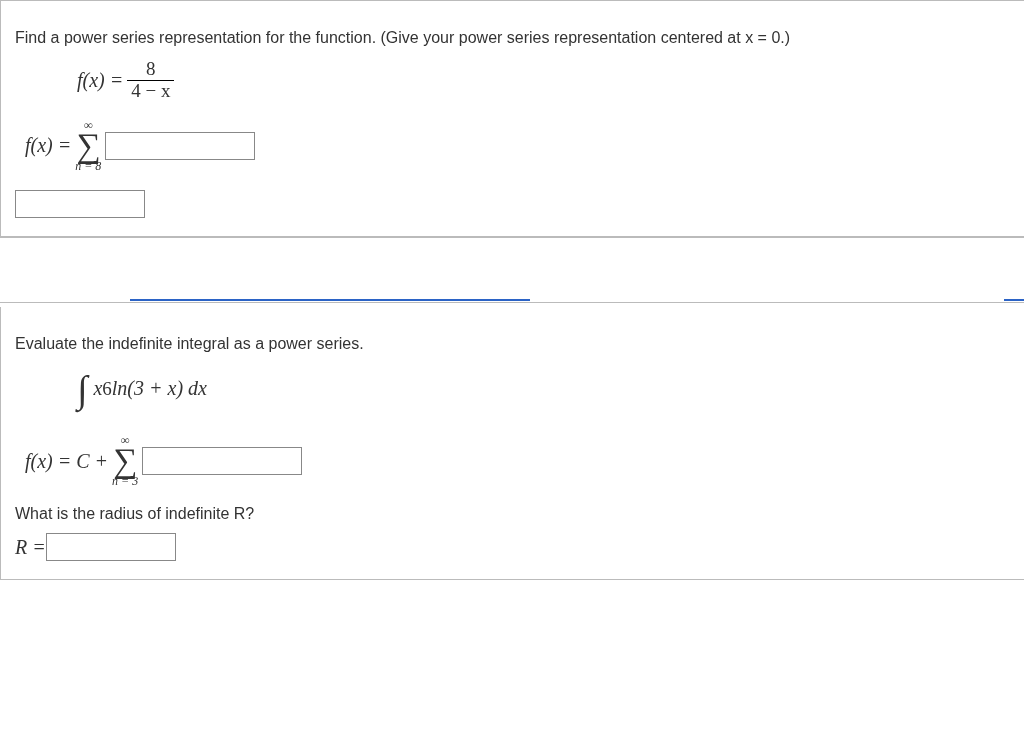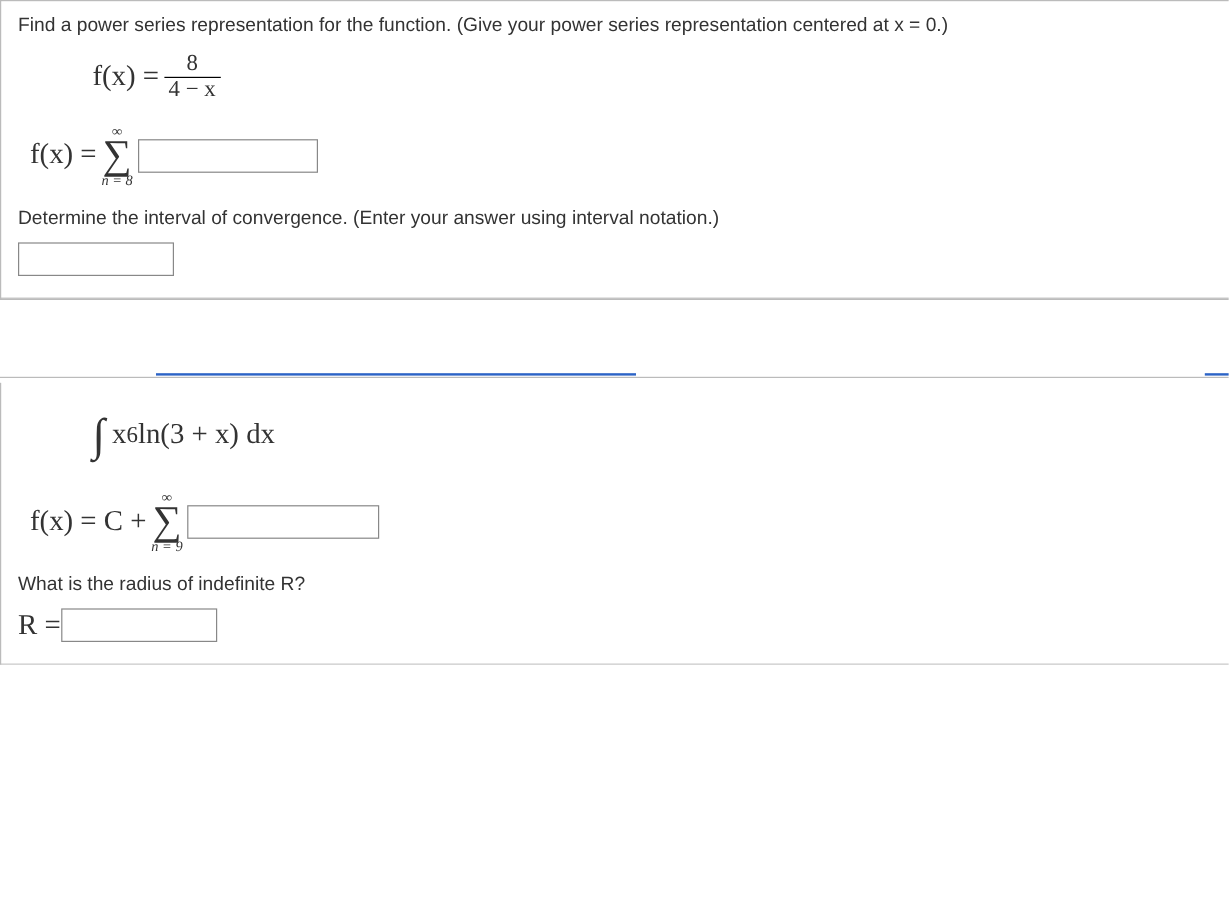--- a/index.html
+++ b/index.html
@@ -7,21 +7,21 @@
     padding: 0;
     font-family: Verdana, Geneva, sans-serif;
     font-size: 16px;
     color: #333;
     background: #fff;
     width: 1024px;
   }
   .problem {
     border: 1px solid #bbb;
     border-right: none;
-    padding: 12px 14px 18px 14px;
+    padding: 28px 14px 18px 14px;
     box-sizing: border-box;
   }
   .sep-region {
     height: 70px;
     position: relative;
   }
   .sep-line {
     border-top: 1px solid #bbb;
     position: absolute;
     left: 0; right: 0;
@@ -38,21 +38,21 @@
     position: absolute;
     bottom: 6px;
     right: 0;
     width: 20px;
   }
   .math-row {
     display: flex;
     align-items: center;
     margin: 12px 0 18px 62px;
   }
-  .ital { font-family: 'Times New Roman', serif; font-size: 24px;}
+  .ital { font-style: italic; font-family: 'Times New Roman', serif; font-size: 20px;}
   .plain { font-family: 'Times New Roman', serif; font-size: 19px;}
   .frac {
     display: inline-flex;
     flex-direction: column;
     align-items: center;
     margin: 0 4px;
     font-family: 'Times New Roman', serif;
     font-size: 19px;
     line-height: 1.1;
   }
@@ -116,46 +116,46 @@
   <div class="fx-row">
     <span class="ital">f(x) = </span>
     <span class="sigma-block">
       <span class="top">∞</span>
       <span class="sig">∑</span>
       <span class="bot">n = 8</span>
     </span>
     <input type="text" class="answer-box w140" style="">
   </div>
 
-  <div class="sub-prompt">Determine the interval of convergence. (Enter your answer using interval notation.)</div>
   <input type="text" class="answer-box w120" style="">
 </div>
 
 <div class="sep-region">
   <div class="sep-line" style="top:0"></div>
   <div class="sep-line" style="bottom:4px"></div>
   <div class="sep-blue"></div>
   <div class="sep-blue2"></div>
 </div>
 
 <div class="problem" style="border-top:none">
+  <div class="prompt">Evaluate the indefinite integral as a power series.</div>
 
   <div class="integral">
     <span class="int-sym">∫</span>
     <span class="ital">x</span>
       <sup class="plain">6</sup>
     <span class="ital"> ln(3 + x) dx</span>
   </div>
 
   <div class="fx-row">
     <span class="ital">f(x) = C + </span>
     <span class="sigma-block">
       <span class="top">∞</span>
       <span class="sig">∑</span>
-      <span class="bot">n = 9</span>
+      <span class="bot">n = 3</span>
     </span>
     <input type="text" class="answer-box w160" style="">
   </div>
 
   <div class="sub-prompt">What is the radius of indefinite R?</div>
   <div style="display:flex;align-items:center;">
     <span class="ital">R = </span>
     <input type="text" class="answer-box w120" style="">
   </div>
 </div>

